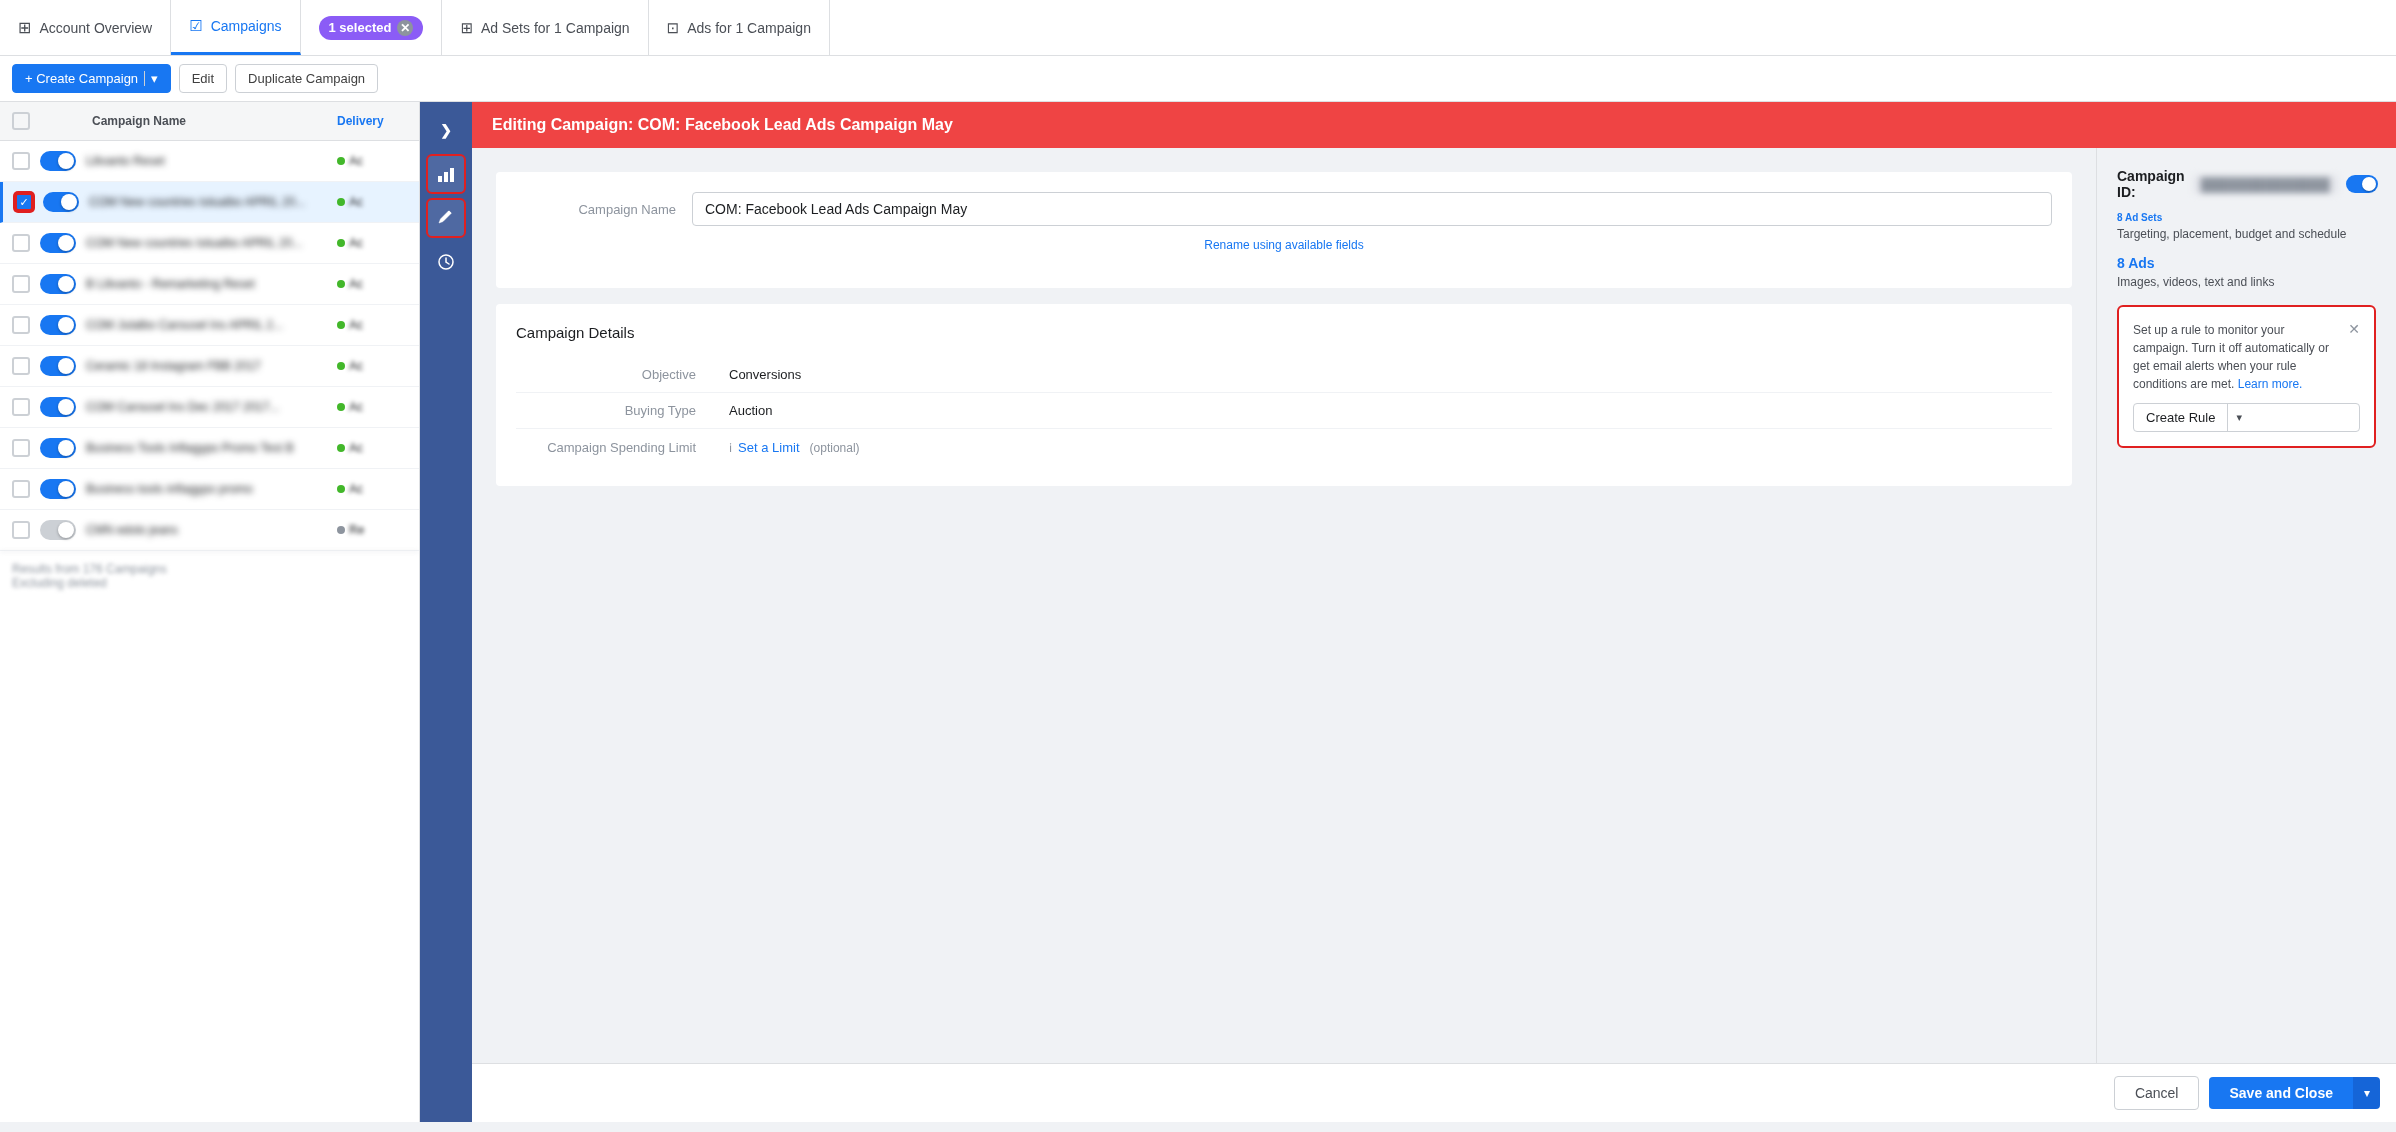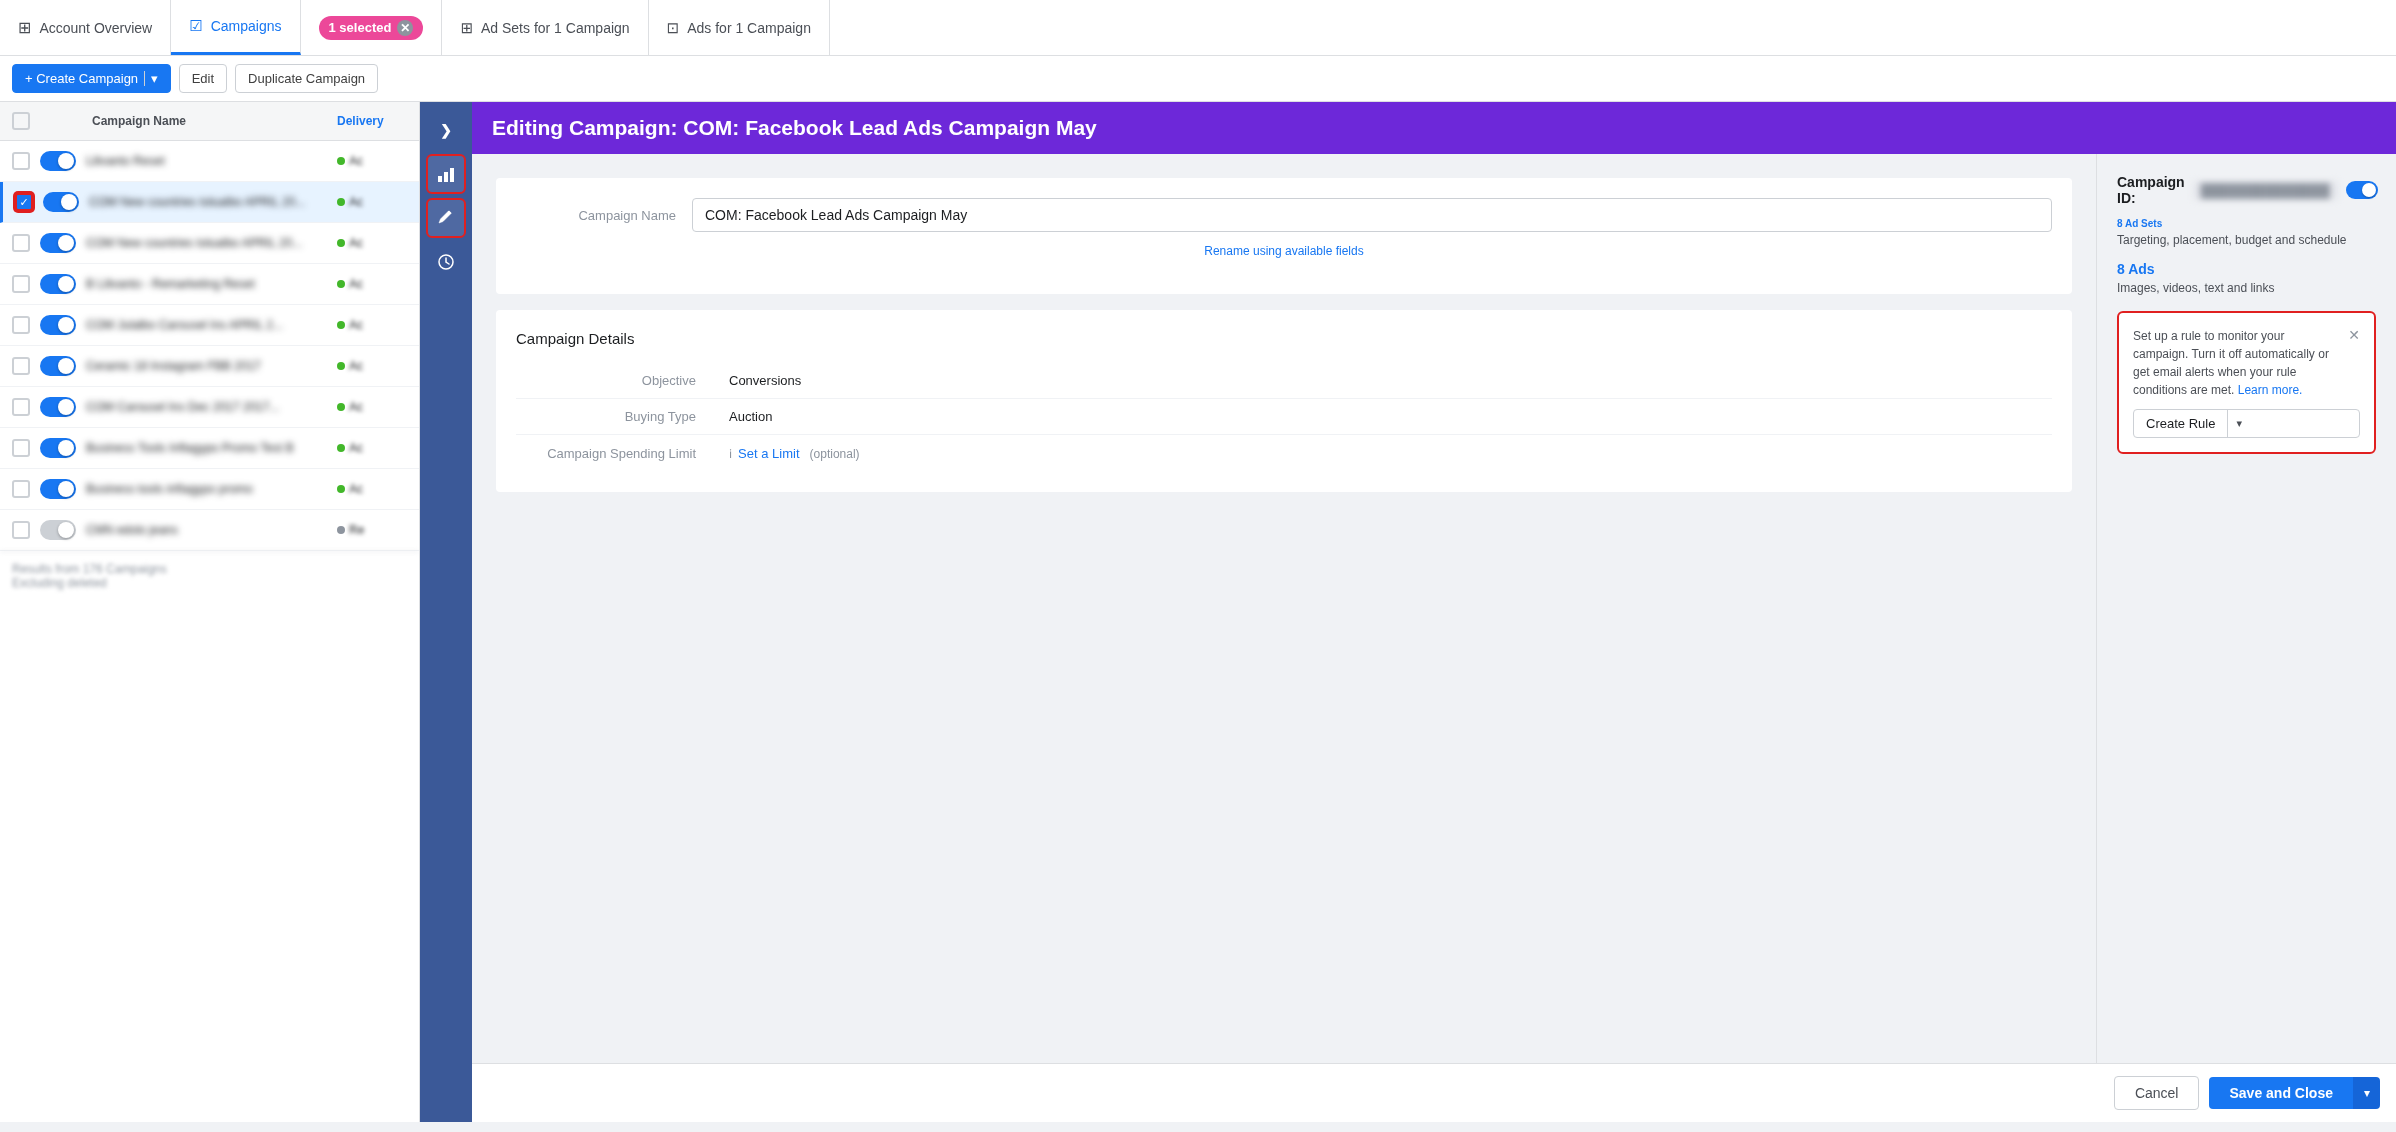--- a/index.html
+++ b/index.html
@@ -25,21 +25,21 @@
       white-space: nowrap;
     }
     .nav-item.active {
       color: #1877f2;
       border-bottom: 3px solid #1877f2;
     }
     .selected-badge {
       display: flex;
       align-items: center;
       gap: 6px;
-      background: #ec4899;
+      background: #8b5cf6;
       border-radius: 20px;
       padding: 4px 10px;
       font-size: 13px;
       color: #fff;
       font-weight: 600;
     }
     .selected-badge .close-x {
       cursor: pointer;
       font-size: 12px;
       color: #fff;
@@ -229,24 +229,24 @@
 
     
     .right-panel {
       flex: 1;
       display: flex;
       flex-direction: column;
       overflow: hidden;
     }
 
     .editing-header {
-      background: #6d28d9;
+      background: #ef4444;
       padding: 14px 20px;
       color: #fff;
-      font-size: 21px;
+      font-size: 16px;
       font-weight: 600;
       flex-shrink: 0;
     }
 
     .editing-body {
       display: flex;
       flex: 1;
       overflow: hidden;
     }
 

